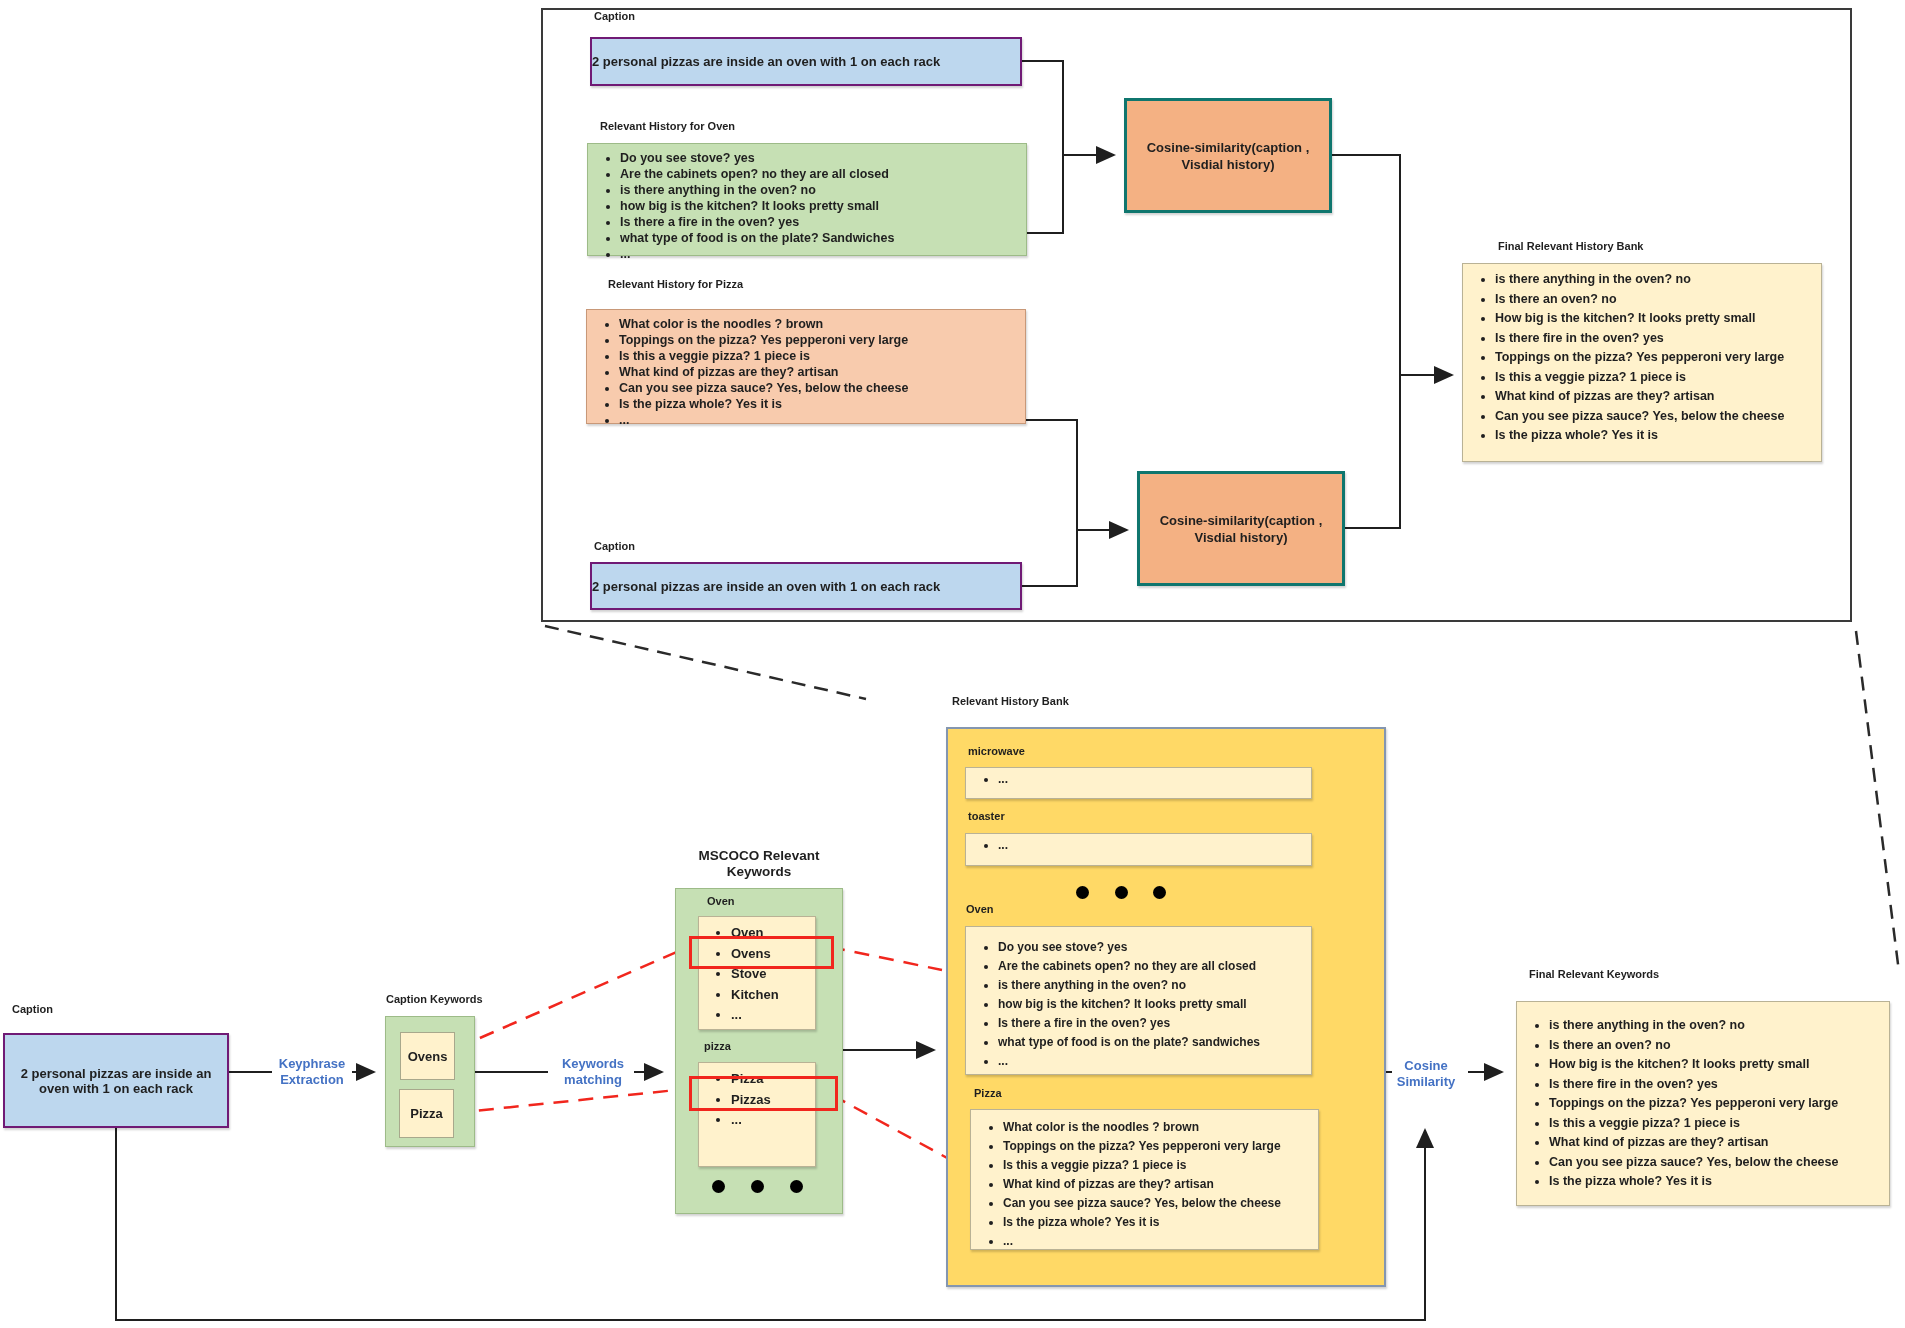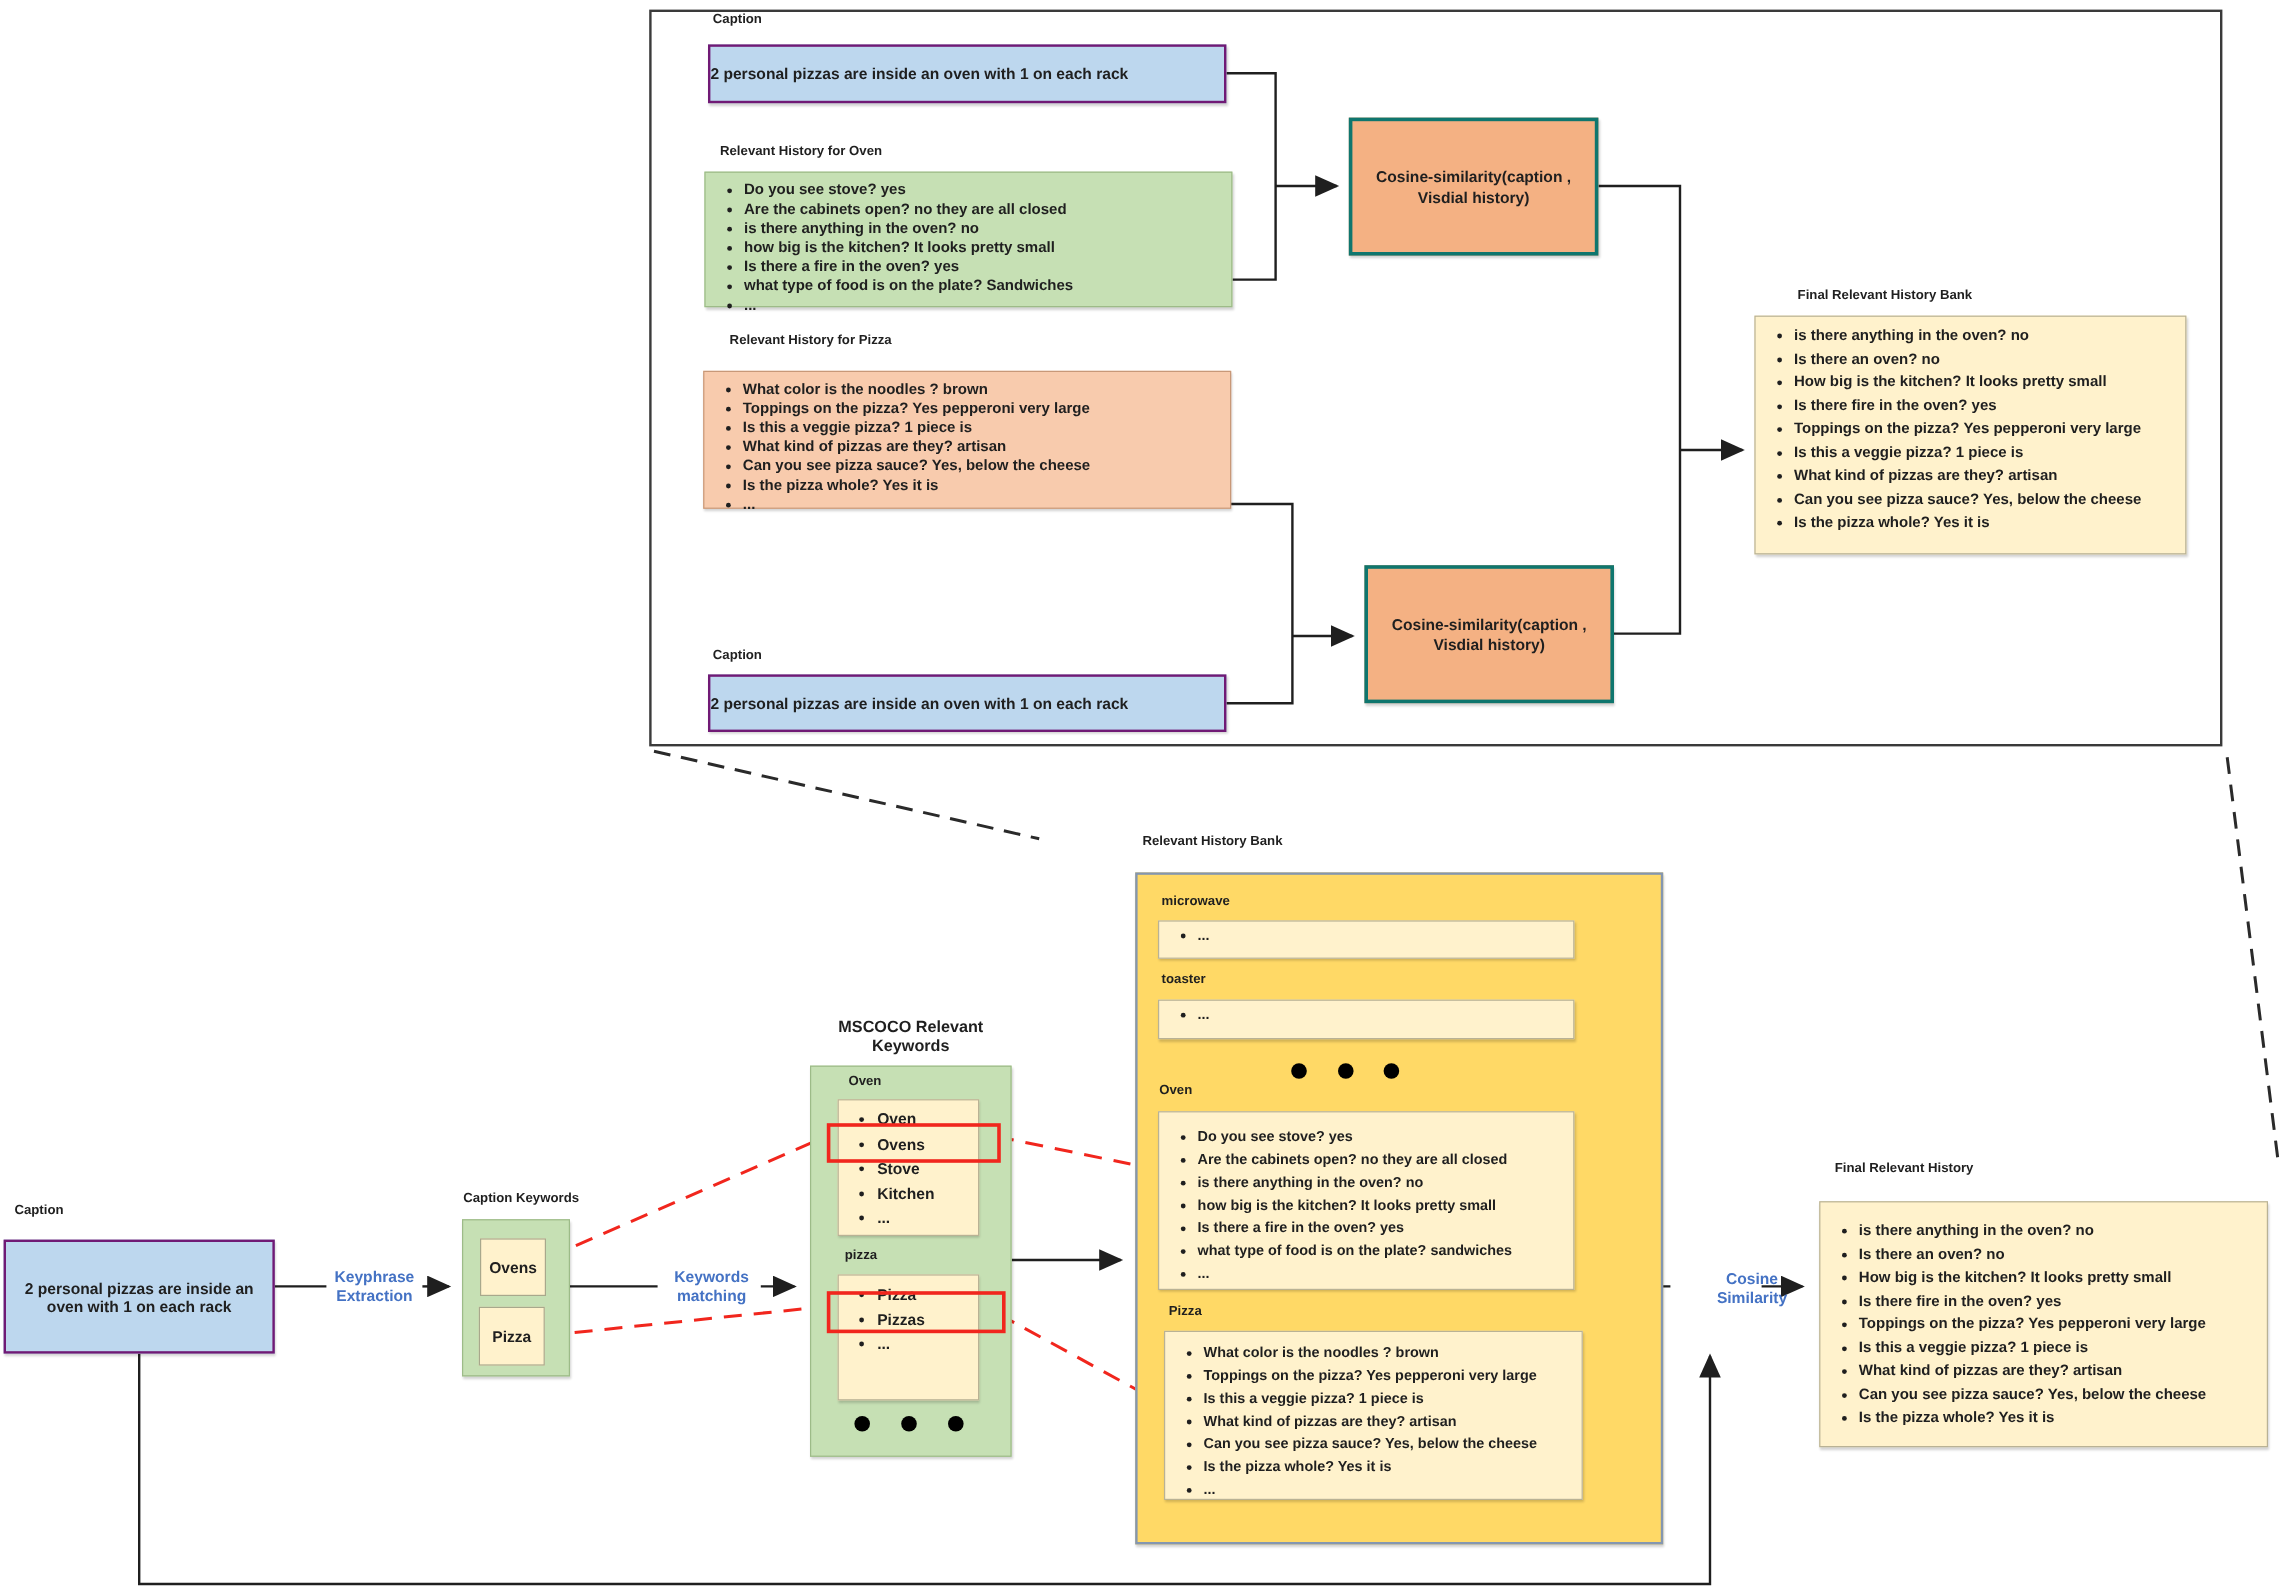--- a/index.html
+++ b/index.html
@@ -209,23 +209,23 @@
           <li>Toppings on the pizza? Yes pepperoni very large</li>
           <li>Is this a veggie pizza? 1 piece is</li>
           <li>What kind of pizzas are they? artisan</li>
           <li>Can you see pizza sauce? Yes, below the cheese</li>
           <li>Is the pizza whole? Yes it is</li>
           <li>...</li>
         </ul>
     </div>
   </div>
 
-  <div class="bluetxt" style="left:1418px;top:1058px;width:84px;">Cosine Similarity</div>
-
-  <div class="lbl" style="left:1529px;top:968px;">Final Relevant History</div>
+  <div class="bluetxt" style="left:1384px;top:1058px;width:84px;">Cosine Similarity</div>
+
+  <div class="lbl" style="left:1529px;top:968px;">Final Relevant Keywords</div>
   <div class="box cream" style="left:1516px;top:1001px;width:374px;height:205px;">
     <ul class="bullets big" style="padding-top:14px;font-size:12.5px;">
         <li>is there anything in the oven? no</li>
         <li>Is there an oven? no</li>
         <li>How big is the kitchen? It looks pretty small</li>
         <li>Is there fire in the oven? yes</li>
         <li>Toppings on the pizza? Yes pepperoni very large</li>
         <li>Is this a veggie pizza? 1 piece is</li>
         <li>What kind of pizzas are they? artisan</li>
         <li>Can you see pizza sauce? Yes, below the cheese</li>

